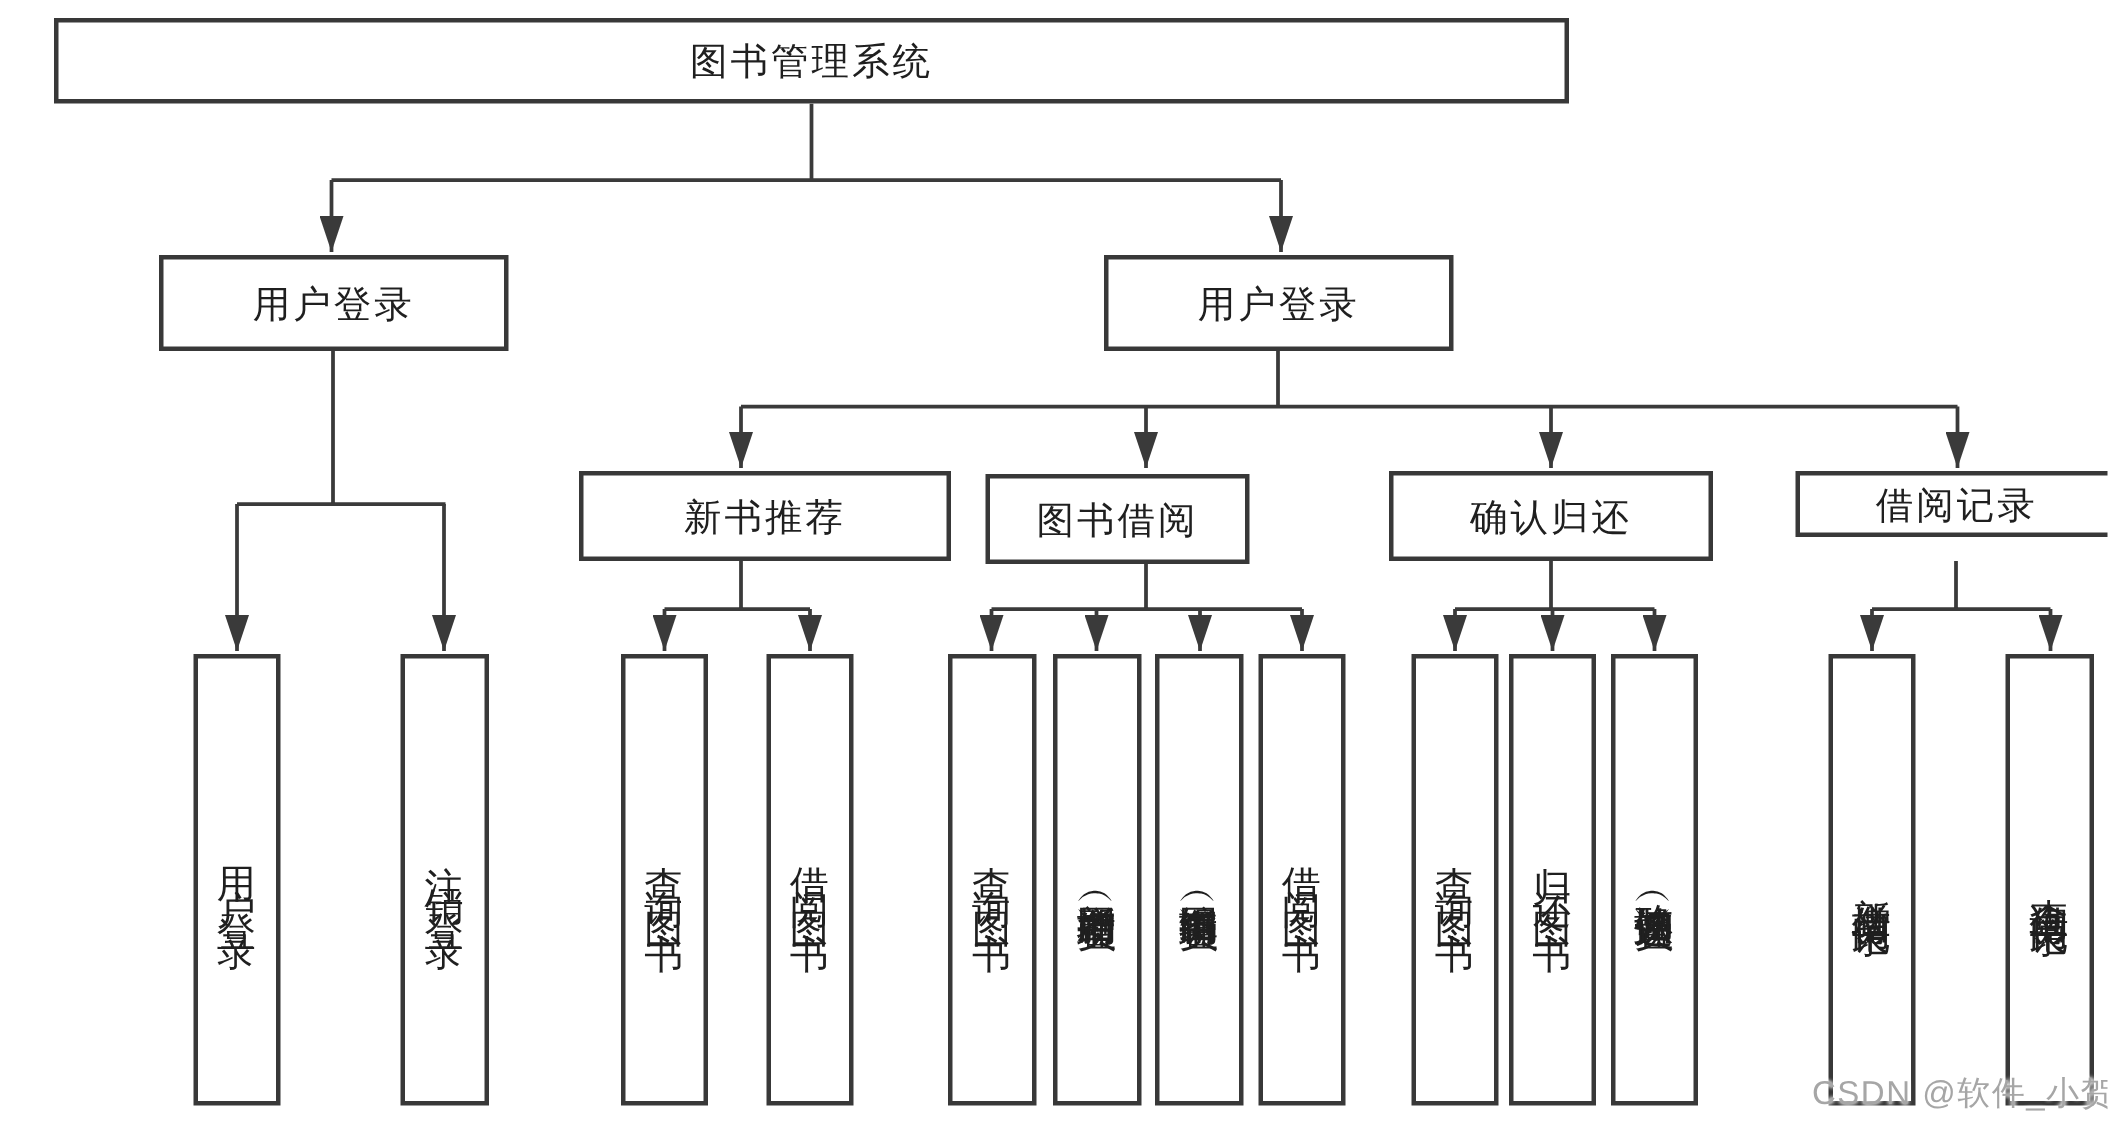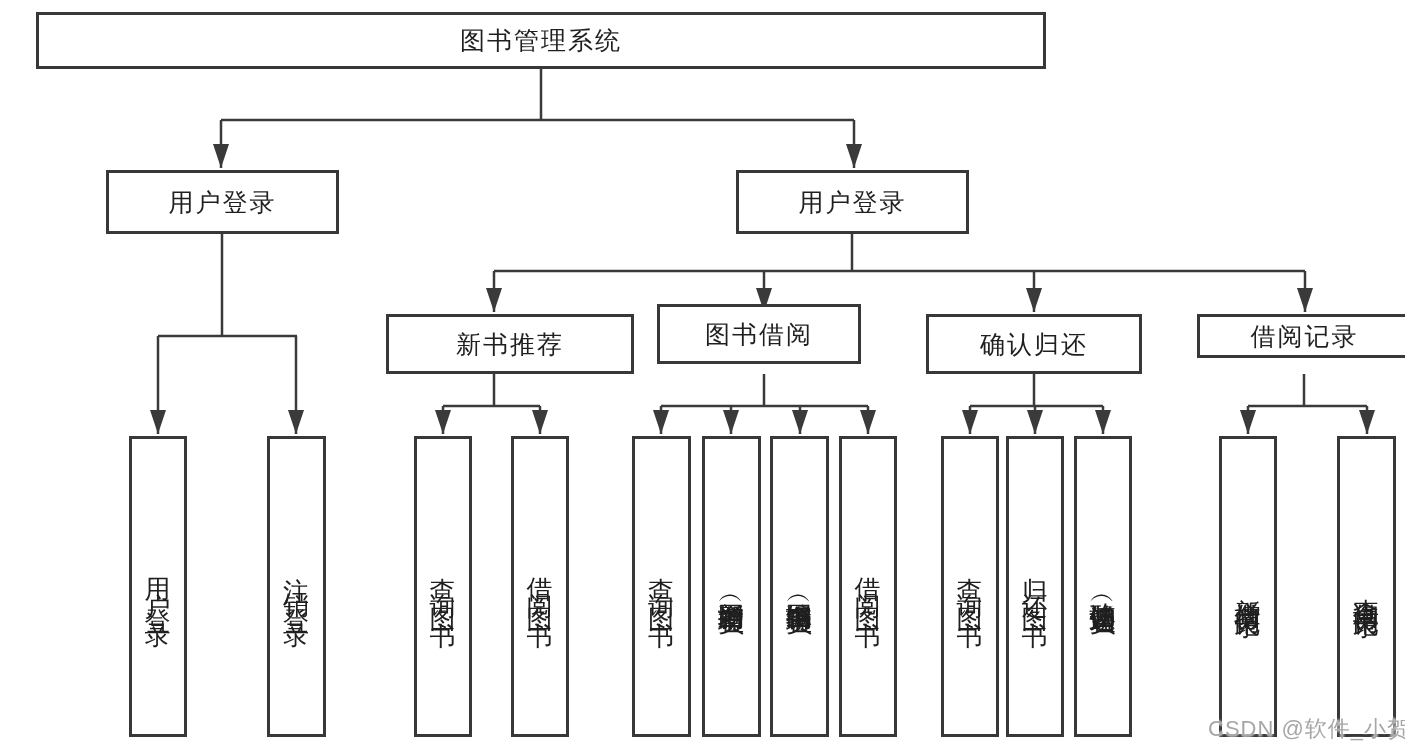--- a/index.html
+++ b/index.html
@@ -101,21 +101,21 @@
       <path marker-end="url(#arrow)" d="M1343 406 V434"></path>
     </g>
   </svg>
 
   <div class="box" style="left:12px;top:12px;width:1010px;height:57px">图书管理系统</div>
 
   <div class="box" style="left:82px;top:170px;width:233px;height:64px">用户登录</div>
   <div class="box" style="left:712px;top:170px;width:233px;height:64px">用户登录</div>
 
   <div class="box" style="left:362px;top:314px;width:248px;height:60px">新书推荐</div>
-  <div class="box" style="left:633px;top:304px;width:204px;height:60px">图书借阅</div>
+  <div class="box" style="left:633px;top:316px;width:176px;height:60px">图书借阅</div>
   <div class="box" style="left:902px;top:314px;width:216px;height:60px">确认归还</div>
   <div class="box" style="left:1173px;top:314px;width:215px;height:44px">借阅记录</div>
 
   <div class="leaf" style="left:105px;width:58px">
     <span>用户登录</span>
   </div>
   <div class="leaf" style="left:243px;width:59px">
     <span>注销登录</span>
   </div>
 

